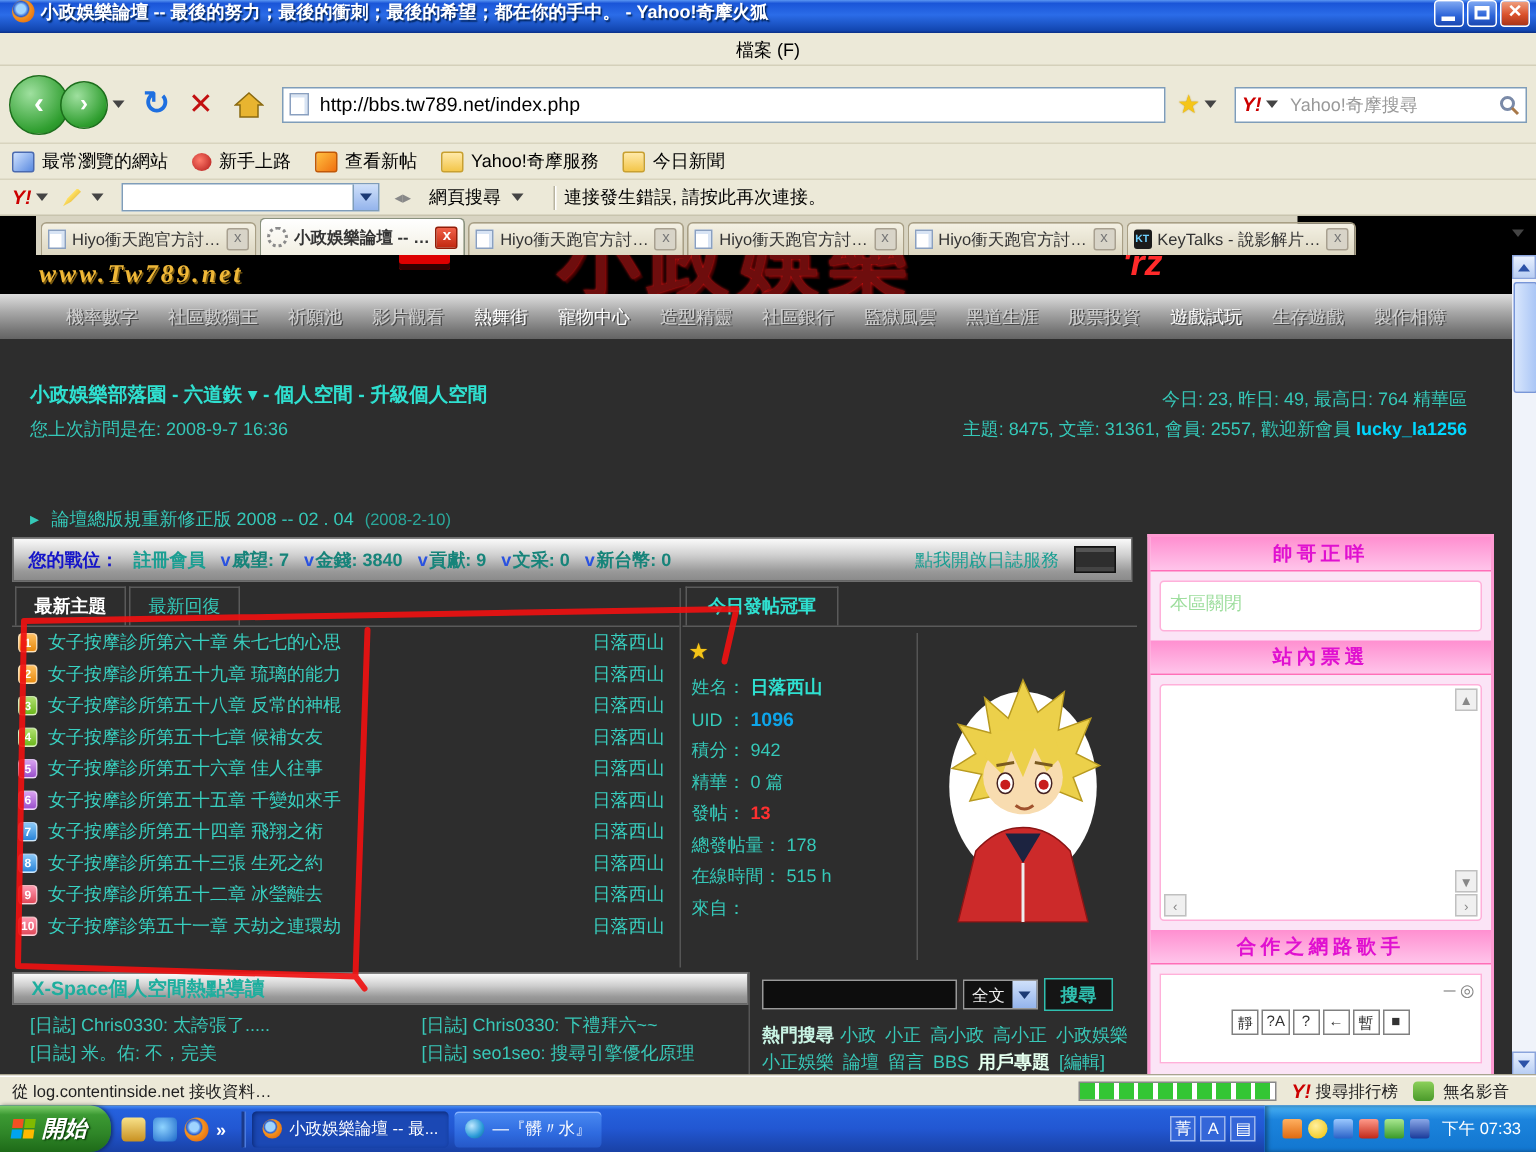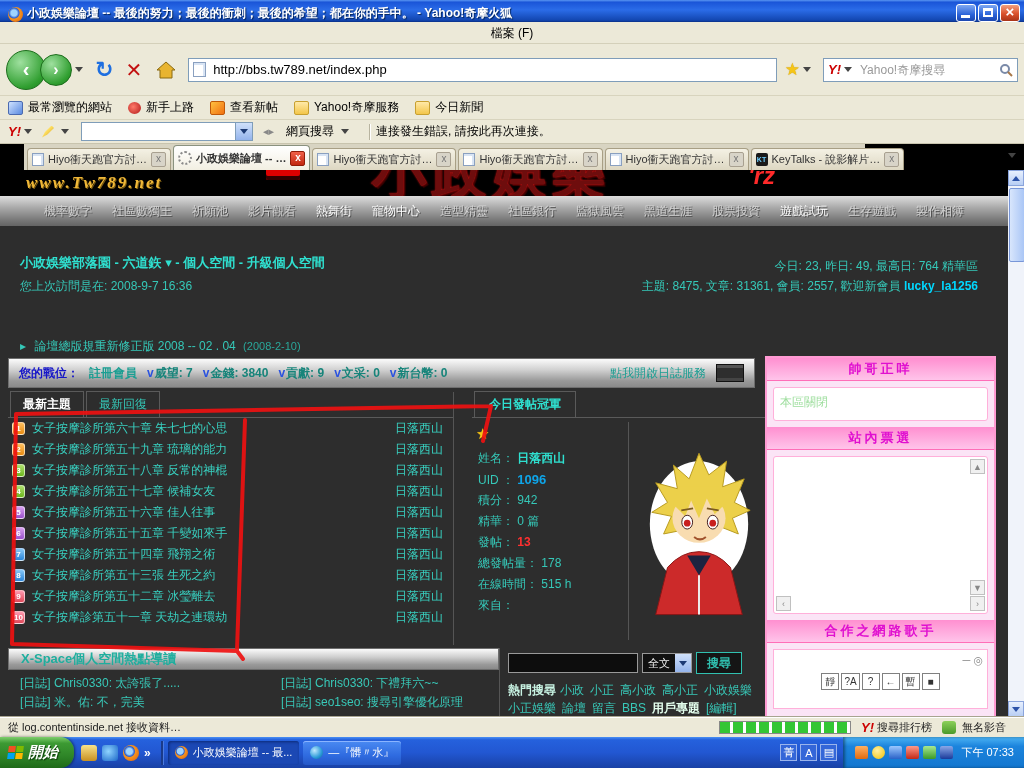--- a/index.html
+++ b/index.html
@@ -2,21 +2,21 @@
 <html><head>
 <meta charset="utf-8">
 <style>
   html,body{margin:0;padding:0;background:#000;}
   #screen{position:relative;width:1024px;height:768px;overflow:hidden;
     font-family:"Liberation Sans","DejaVu Sans",sans-serif;font-size:12px;
     -webkit-font-smoothing:none;}
   
   #titlebar{position:absolute;top:0;left:0;width:1024px;height:22px;
     background:linear-gradient(180deg,#5a96f2 0%,#1a55d8 10%,#2b6ce8 45%,#1246b0 92%,#0a2f86 100%);
-    display:flex;align-items:flex-end;padding:0 4px;box-sizing:border-box;color:#fff;}
+    display:flex;align-items:flex-start;padding:0 4px;box-sizing:border-box;color:#fff;}
   .ff-icon{width:15px;height:15px;border-radius:50%;margin:0 4px;
     background:radial-gradient(circle at 40% 40%,#9fd4ff 0 3px,#2b5fd0 5px,#f6931e 6px,#d85a0c 100%);}
   #titlebar .title{font-weight:bold;font-size:12px;text-shadow:1px 1px 1px #00235a;flex:1;
     white-space:nowrap;overflow:hidden;}
   .winbtn{width:20px;height:18px;margin-left:2px;border-radius:3px;border:1px solid #fff;
     box-sizing:border-box;position:relative;background:linear-gradient(180deg,#7fa8f2,#2b63d8 60%,#1b47b0);}
   .winbtn.close{background:linear-gradient(180deg,#f0a080,#da512b 55%,#a83418);}
   .winbtn.min::after{content:"";position:absolute;left:4px;bottom:3px;width:9px;height:3px;background:#fff;}
   .winbtn.max::after{content:"";position:absolute;left:4px;top:3px;width:10px;height:9px;
     border:2px solid #fff;border-top-width:3px;box-sizing:border-box;}
@@ -148,21 +148,21 @@
     font-size:8px;font-weight:bold;display:flex;align-items:center;justify-content:center;
     border:1px solid rgba(255,255,255,.6);box-sizing:border-box;}
   .c-orange{background:linear-gradient(#ffc060,#e88a10);}
   .c-green{background:linear-gradient(#b0e070,#6cb81c);}
   .c-purple{background:linear-gradient(#d8a0f0,#9a50cc);}
   .c-blue{background:linear-gradient(#88c8f8,#2a84d8);}
   .c-red{background:linear-gradient(#ff9ab0,#e04858);}
   .post-title{flex:1;color:#38d0c0;white-space:nowrap;overflow:hidden;}
   .post-author{width:64px;text-align:right;padding-right:10px;color:#38d0c0;flex:none;}
   
-  #champ{position:absolute;left:472px;top:222px;width:303px;height:253px;box-sizing:border-box;}
+  #champ{position:absolute;left:455px;top:222px;width:303px;height:253px;box-sizing:border-box;}
   .champ-head{height:25px;border-bottom:1px solid #5a5a5a;display:flex;align-items:flex-end;padding-left:2px;}
   .champ-tab{padding:4px 14px;border:1px solid #5a5a5a;border-bottom:none;color:#2fe0d0;font-weight:bold;}
   .champ-star{position:absolute;left:4px;top:33px;color:#f5c518;font-size:15px;text-shadow:0 0 1px #a87c00;}
   .p-fields{position:absolute;left:6px;top:56px;width:148px;}
   .p-row{height:21px;line-height:21px;white-space:nowrap;}
   .p-label{color:#35c8b8;margin-top:15px;}
   .p-val{color:#35c8b8;}
   .v-name{font-weight:bold;color:#2fe0d0;}
   .v-uid{font-weight:bold;color:#0ea5e9;font-size:13px;}
   .v-red{font-weight:bold;color:#ff3030;}

